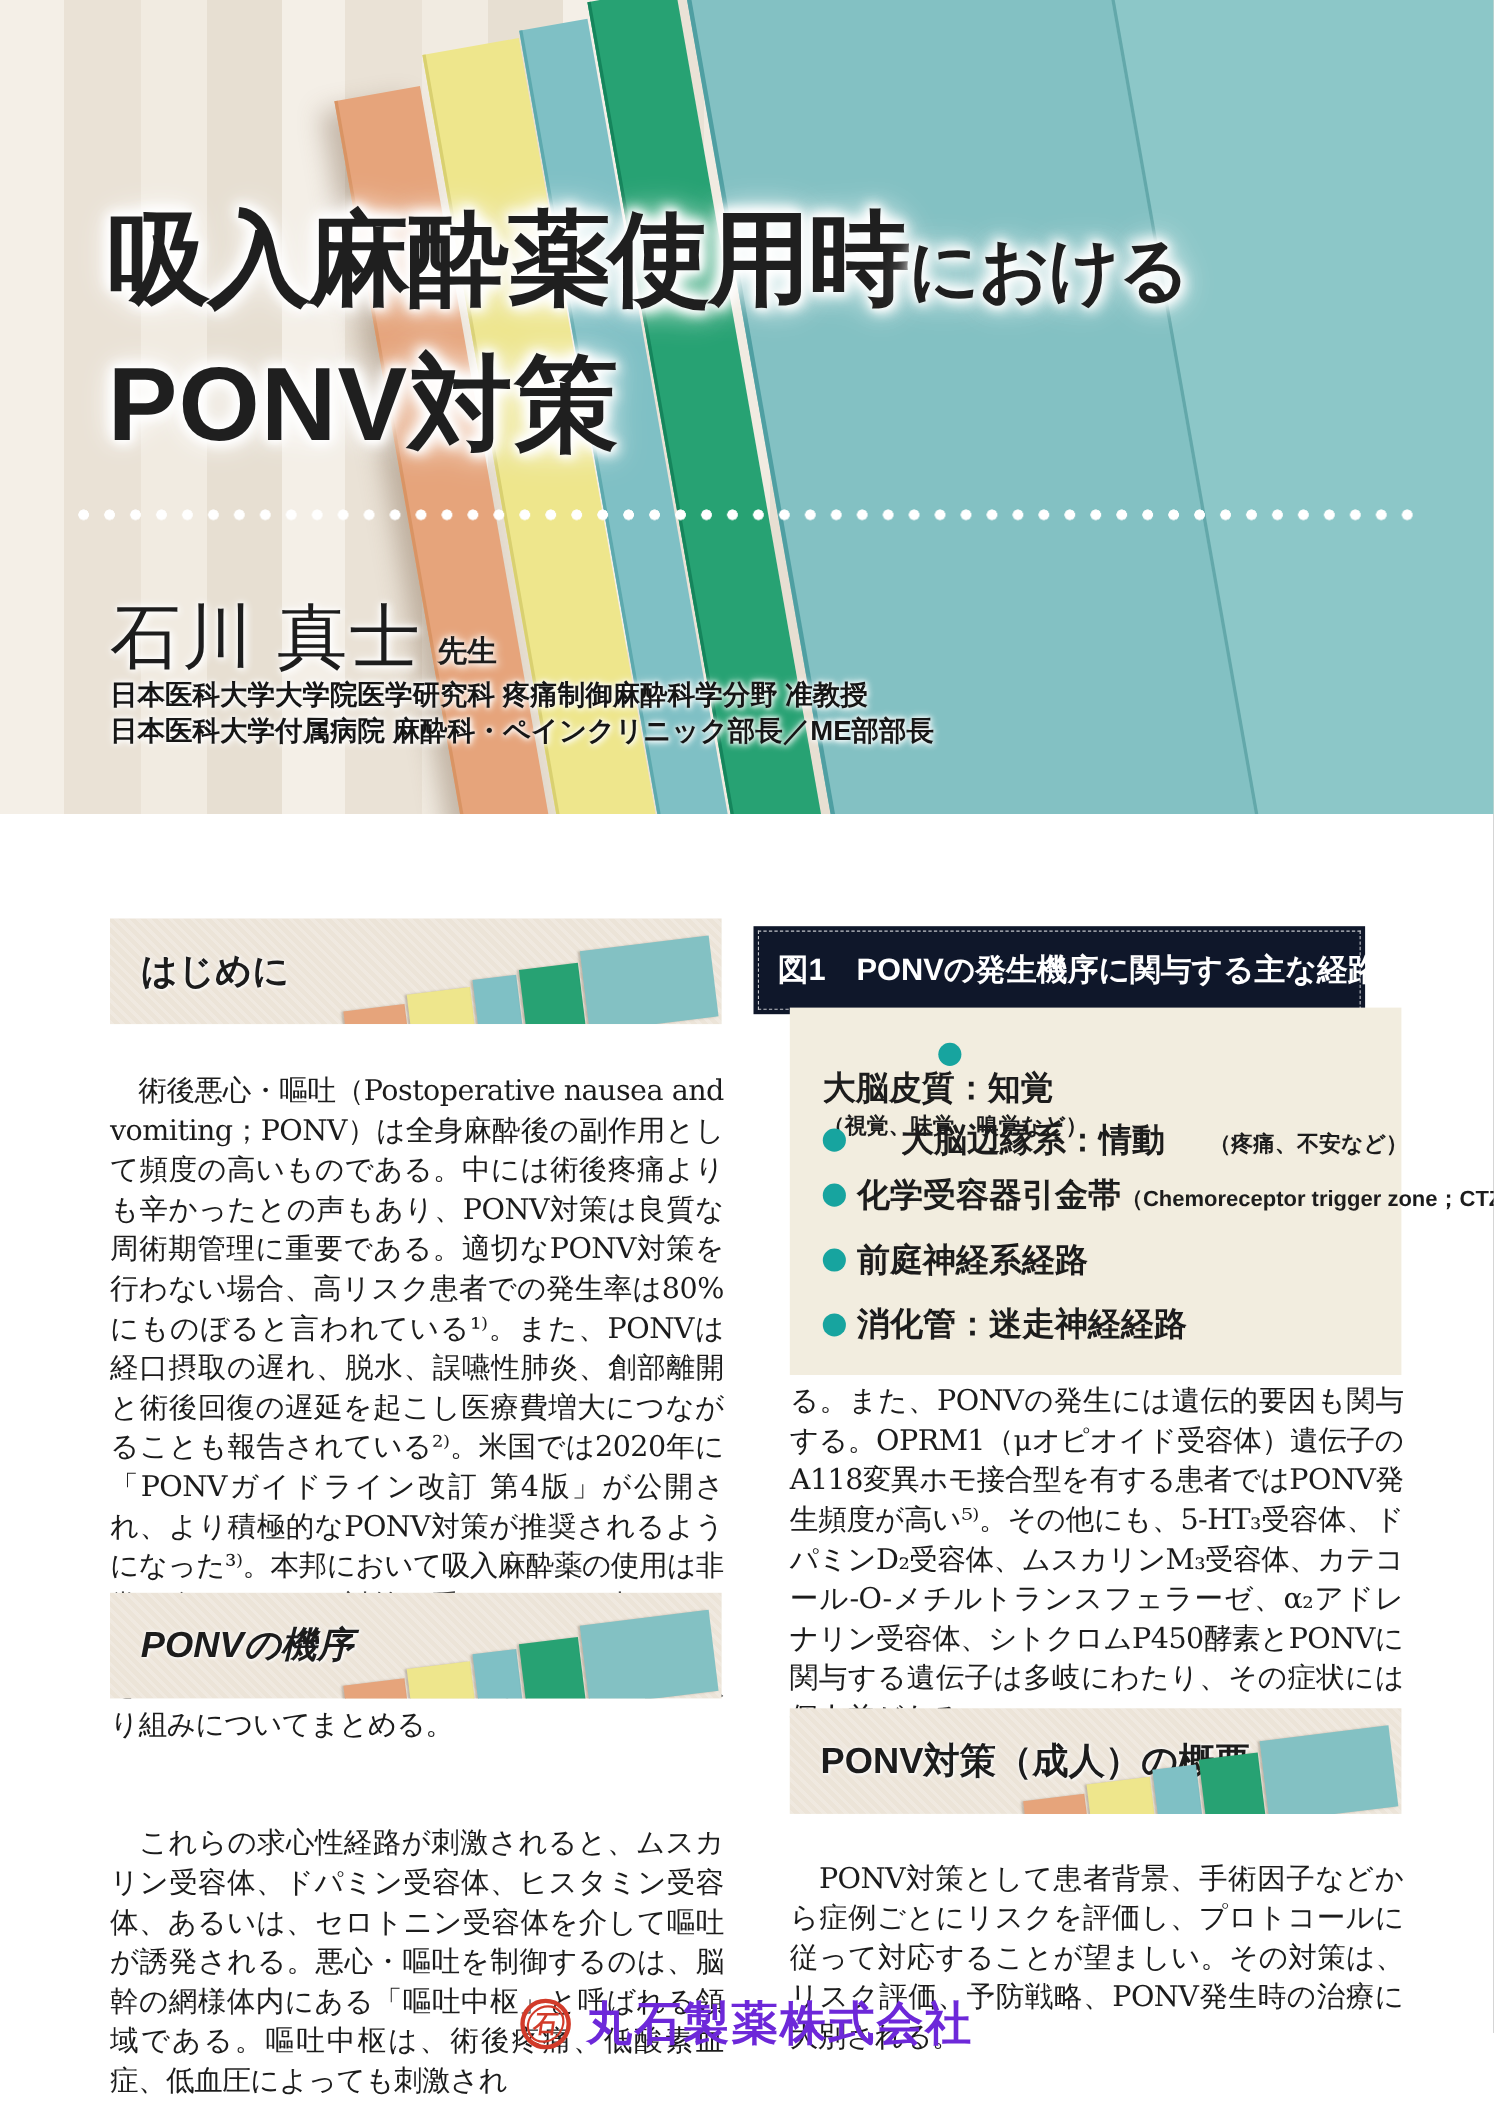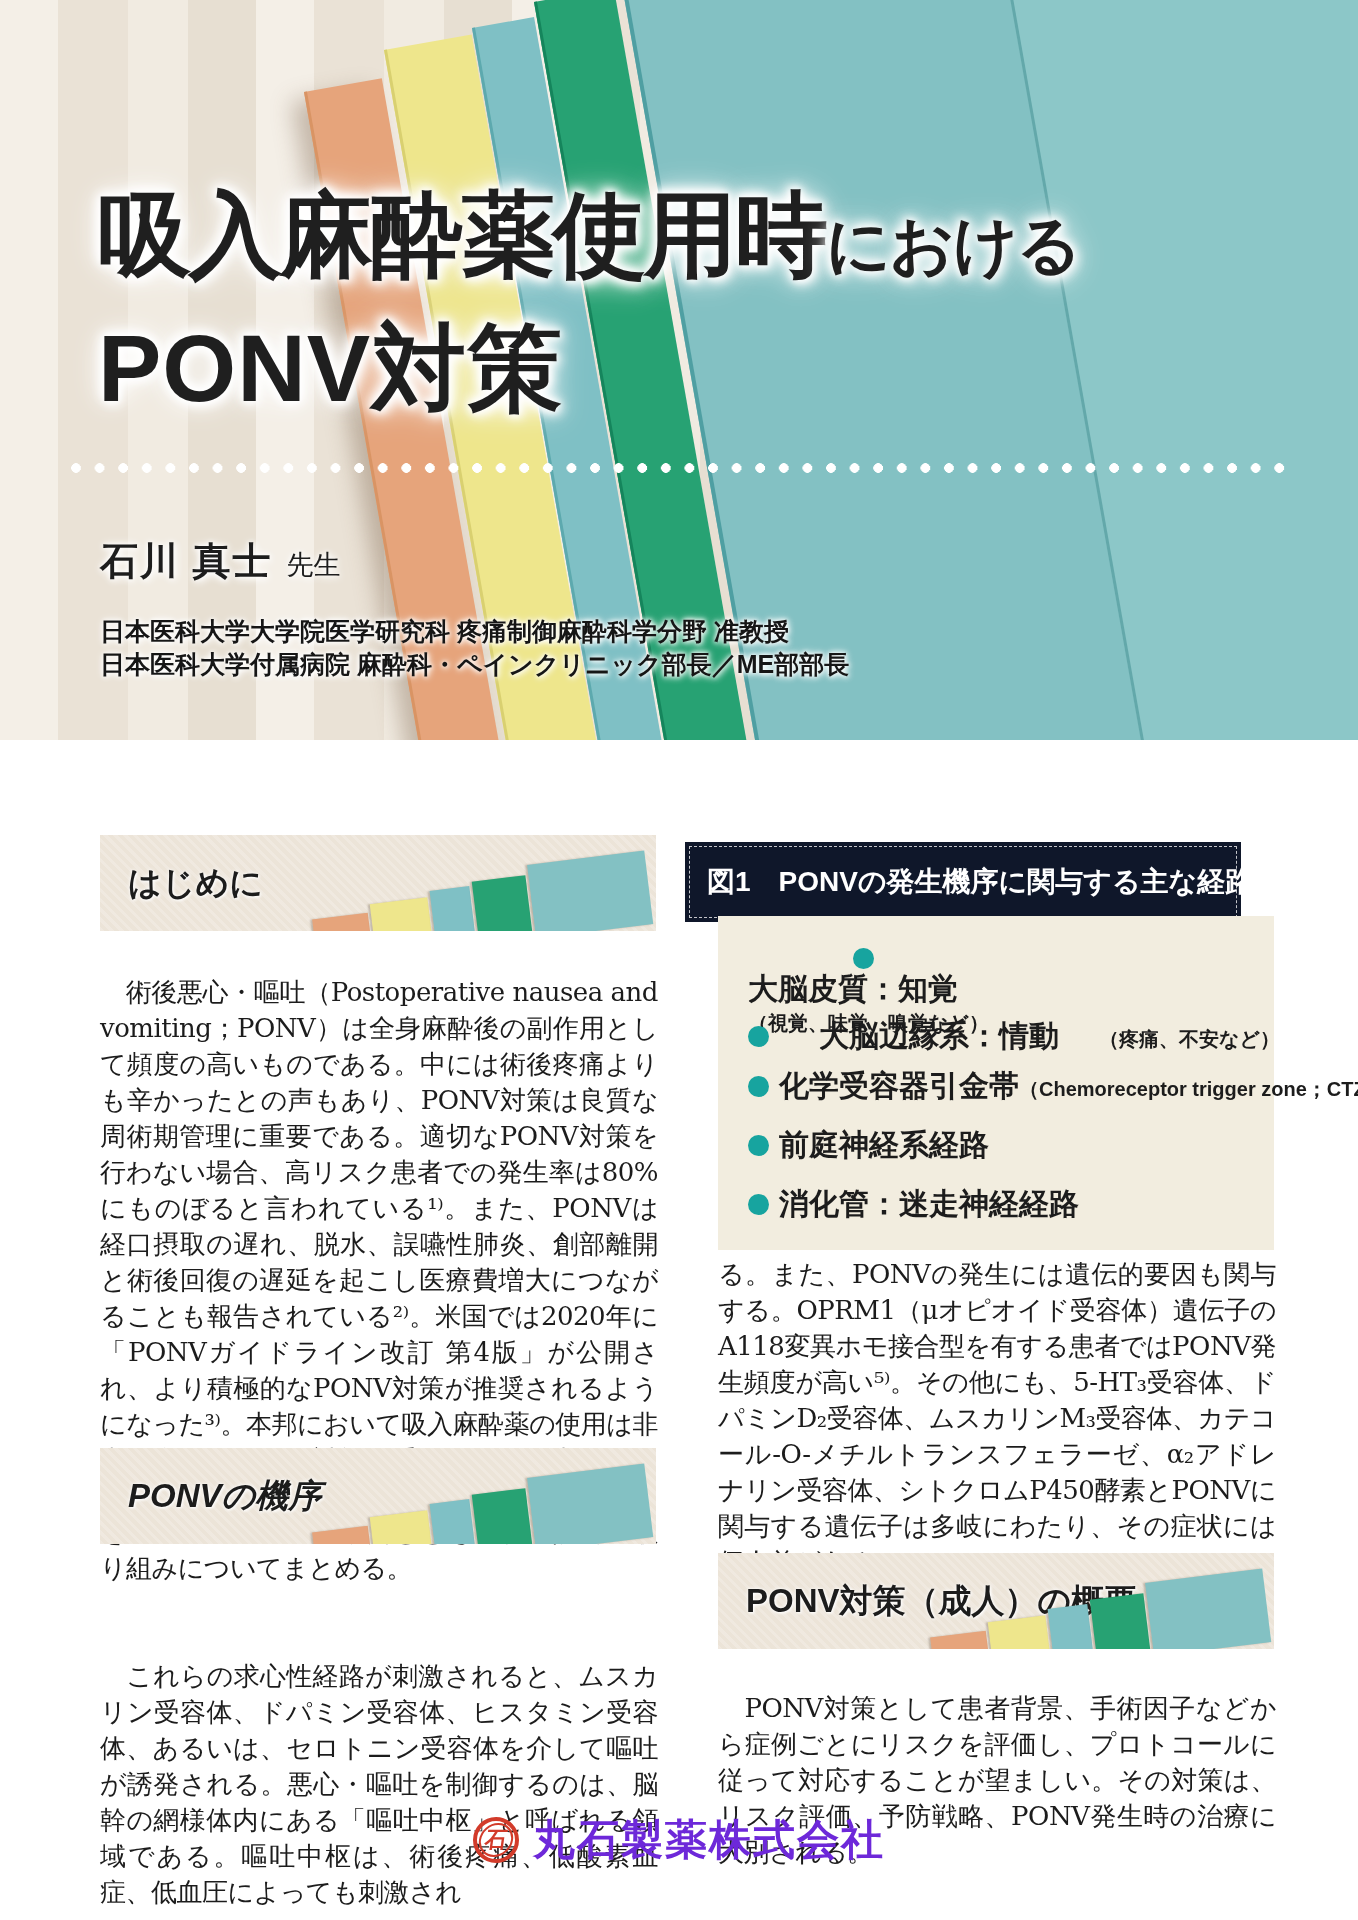--- a/index.html
+++ b/index.html
@@ -26,22 +26,22 @@
   .t-main{font-size:93px;margin-top:43px;}
   .t-suffix{font-size:64px;}
   .t-line2{display:block;font-size:95px;letter-spacing:1px;}
 
   .dotted{position:absolute;left:70px;right:70px;top:462px;height:12px;
         background-image:radial-gradient(circle at 6px 6px,#ffffff 0 4.6px,rgba(255,255,255,0) 5px);
         background-size:23.6px 12px;background-repeat:repeat-x;}
 
   .author-row{position:absolute;left:100px;top:536px;white-space:nowrap;color:#1d1d1d;
         text-shadow:0 0 5px #fff,0 0 10px #fff,2px 2px 8px #fff;}
-  .a-name{font-size:38px;font-weight:bold;letter-spacing:2px;}
-  .a-hon{font-size:27px;font-weight:normal;margin-left:14px;}
+  .a-name{font-size:64px;font-weight:normal;letter-spacing:2px;}
+  .a-hon{font-size:27px;font-weight:bold;margin-left:14px;}
   .affil{position:absolute;left:100px;font-size:25px;font-weight:bold;color:#161616;white-space:nowrap;
         text-shadow:0 0 4px #fff,0 0 9px #fff,1px 1px 6px #fff;}
   .affil-1{top:615px;}
   .affil-2{top:648px;}
 
   
   .secbox{position:absolute;width:556px;height:96px;background:#ece4d8;overflow:hidden;
         background-image:repeating-linear-gradient(45deg,rgba(255,255,255,.20) 0 3px,rgba(0,0,0,0) 3px 7px);}
   .sec-title{position:absolute;left:28px;top:50%;transform:translateY(-50%);font-size:33px;font-weight:bold;
         color:#1c1c1c;white-space:nowrap;text-shadow:0 0 4px #fff,1px 1px 3px #fff;}

